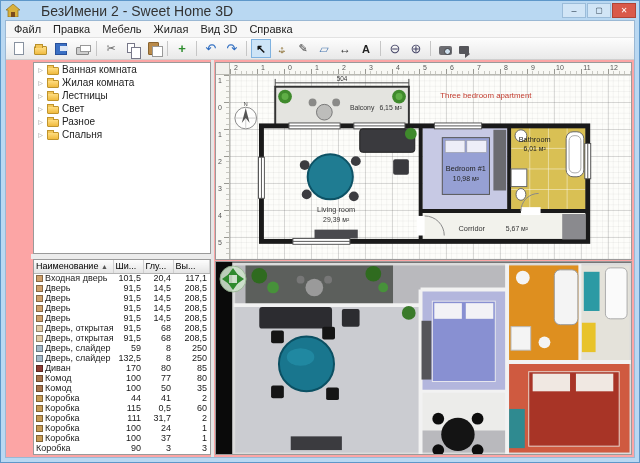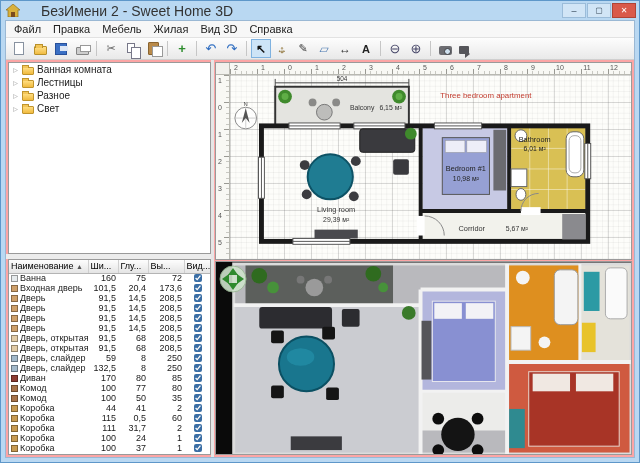--- a/index.html
+++ b/index.html
@@ -60,21 +60,21 @@
   .ic-add-text::before{content:"A";color:#222;font-weight:bold;font-size:11px;}
   .ic-zoom-out::before{content:"⊖";color:#446;font-size:13px;}
   .ic-zoom-in::before{content:"⊕";color:#446;font-size:13px;}
   .ic-create-photo{width:13px;height:9px;background:#6d6d72;border-radius:2px;margin-top:3px;}
   .ic-create-photo::before{content:"";position:absolute;left:5px;top:2px;width:5px;height:5px;border-radius:50%;background:#cfe0ee;border:1px solid #3c3c40;}
   .ic-create-video{width:10px;height:8px;background:#55555a;border-radius:1px;margin:3px 4px 0 0;}
   .ic-create-video::before{content:"";position:absolute;right:-1px;top:4px;
     border-left:5px solid #55555a;border-top:4px solid transparent;border-bottom:4px solid transparent;}
 
   .main{flex:1;display:flex;min-height:0;}
-  .left{width:205px;flex:0 0 auto;display:flex;flex-direction:column;min-width:0;}
+  .left{width:205px;flex:0 0 auto;display:flex;flex-direction:column;min-width:0;padding-left:25px;}
   .vsplit{width:3px;background:#e6e6e6;flex:0 0 auto;}
   .catalog{height:192px;margin:2px 0 0 2px;background:#fff;border:1px solid #9a9a9a;overflow:hidden;}
   .tree-row{display:flex;align-items:center;height:13px;padding-left:3px;gap:3px;}
   .twist{width:7px;color:#888;font-size:6px;text-align:center;}
   .twist::before{content:"▷";}
   .folder{width:12px;height:8px;background:linear-gradient(#ffdd80,#f0ba3e);border:1px solid #c0942c;
     border-radius:1px;position:relative;flex:0 0 auto;margin-top:2px;}
   .folder::before{content:"";position:absolute;top:-3px;left:-1px;width:5px;height:2px;background:#f3c658;
     border:1px solid #c0942c;border-bottom:none;}
   .tlabel{font-size:10px;color:#222;white-space:nowrap;}
@@ -228,31 +228,41 @@
       <div class="left">
         <div class="catalog" id="catalog">
             <div class="tree-row">
               <span class="twist"></span>
               <span class="folder"></span>
               <span class="tlabel">Ванная комната</span>
             </div>
             <div class="tree-row">
               <span class="twist"></span>
               <span class="folder"></span>
+              <span class="tlabel">Жилая комната</span>
+            </div>
+            <div class="tree-row">
+              <span class="twist"></span>
+              <span class="folder"></span>
               <span class="tlabel">Лестницы</span>
+            </div>
+            <div class="tree-row">
+              <span class="twist"></span>
+              <span class="folder"></span>
+              <span class="tlabel">Свет</span>
             </div>
             <div class="tree-row">
               <span class="twist"></span>
               <span class="folder"></span>
               <span class="tlabel">Разное</span>
             </div>
             <div class="tree-row">
               <span class="twist"></span>
               <span class="folder"></span>
-              <span class="tlabel">Свет</span>
+              <span class="tlabel">Спальня</span>
             </div>
           </div>
         <div class="hsplit"></div>
         <div class="furn">
           <table>
             <colgroup>
                 <col style="width:79px">
                 <col style="width:30px">
                 <col style="width:30px">
                 <col style="width:36px">
@@ -265,31 +275,24 @@
                   <span class="sort">▲</span>
                 </th>
                 <th>Ши...</th>
                 <th>Глу...</th>
                 <th>Вы...</th>
                 <th>Вид...</th>
               </tr>
             </thead>
             <tbody id="furnbody">
                 <tr>
-                  <td><span class="ri ri-bath"></span><span>Ванна</span></td>
-                  <td class="num">160</td>
-                  <td class="num">75</td>
-                  <td class="num">72</td>
-                  <td class="vis"><input type="checkbox" checked="" style=""></td>
-                </tr>
-                <tr>
                   <td><span class="ri ri-door"></span><span>Входная дверь</span></td>
                   <td class="num">101,5</td>
                   <td class="num">20,4</td>
-                  <td class="num">173,6</td>
+                  <td class="num">117,1</td>
                   <td class="vis"><input type="checkbox" checked="" style=""></td>
                 </tr>
                 <tr>
                   <td><span class="ri ri-door"></span><span>Дверь</span></td>
                   <td class="num">91,5</td>
                   <td class="num">14,5</td>
                   <td class="num">208,5</td>
                   <td class="vis"><input type="checkbox" checked="" style=""></td>
                 </tr>
                 <tr>

